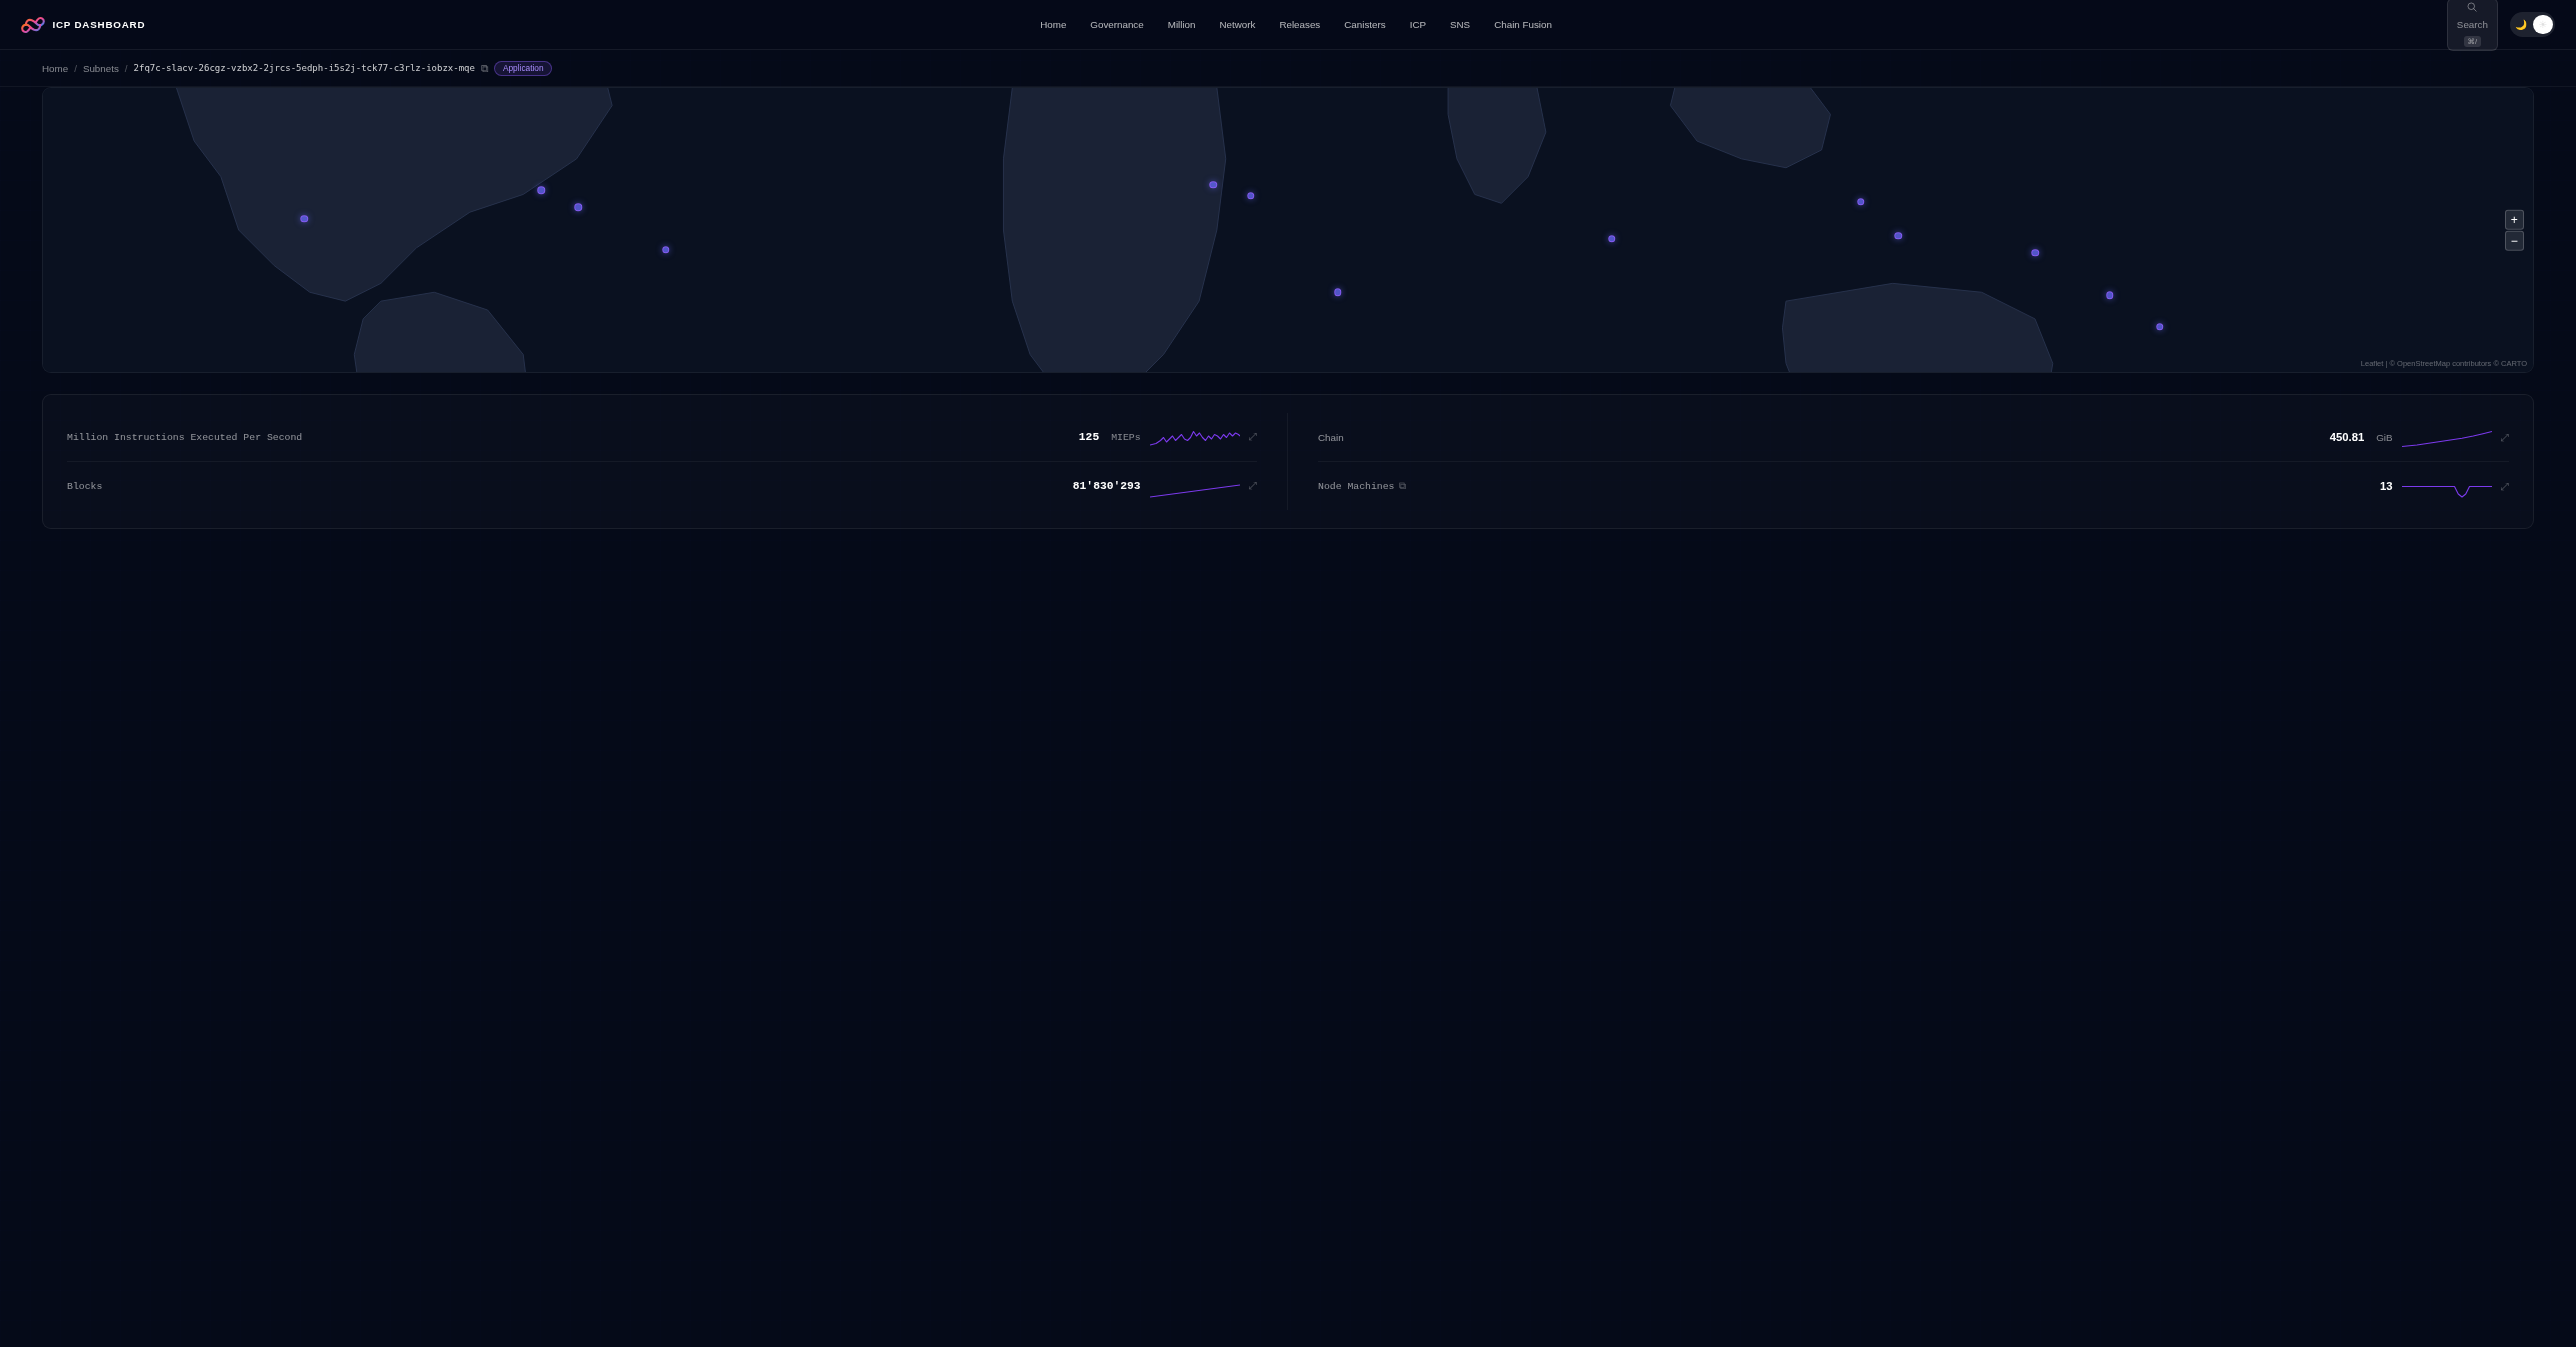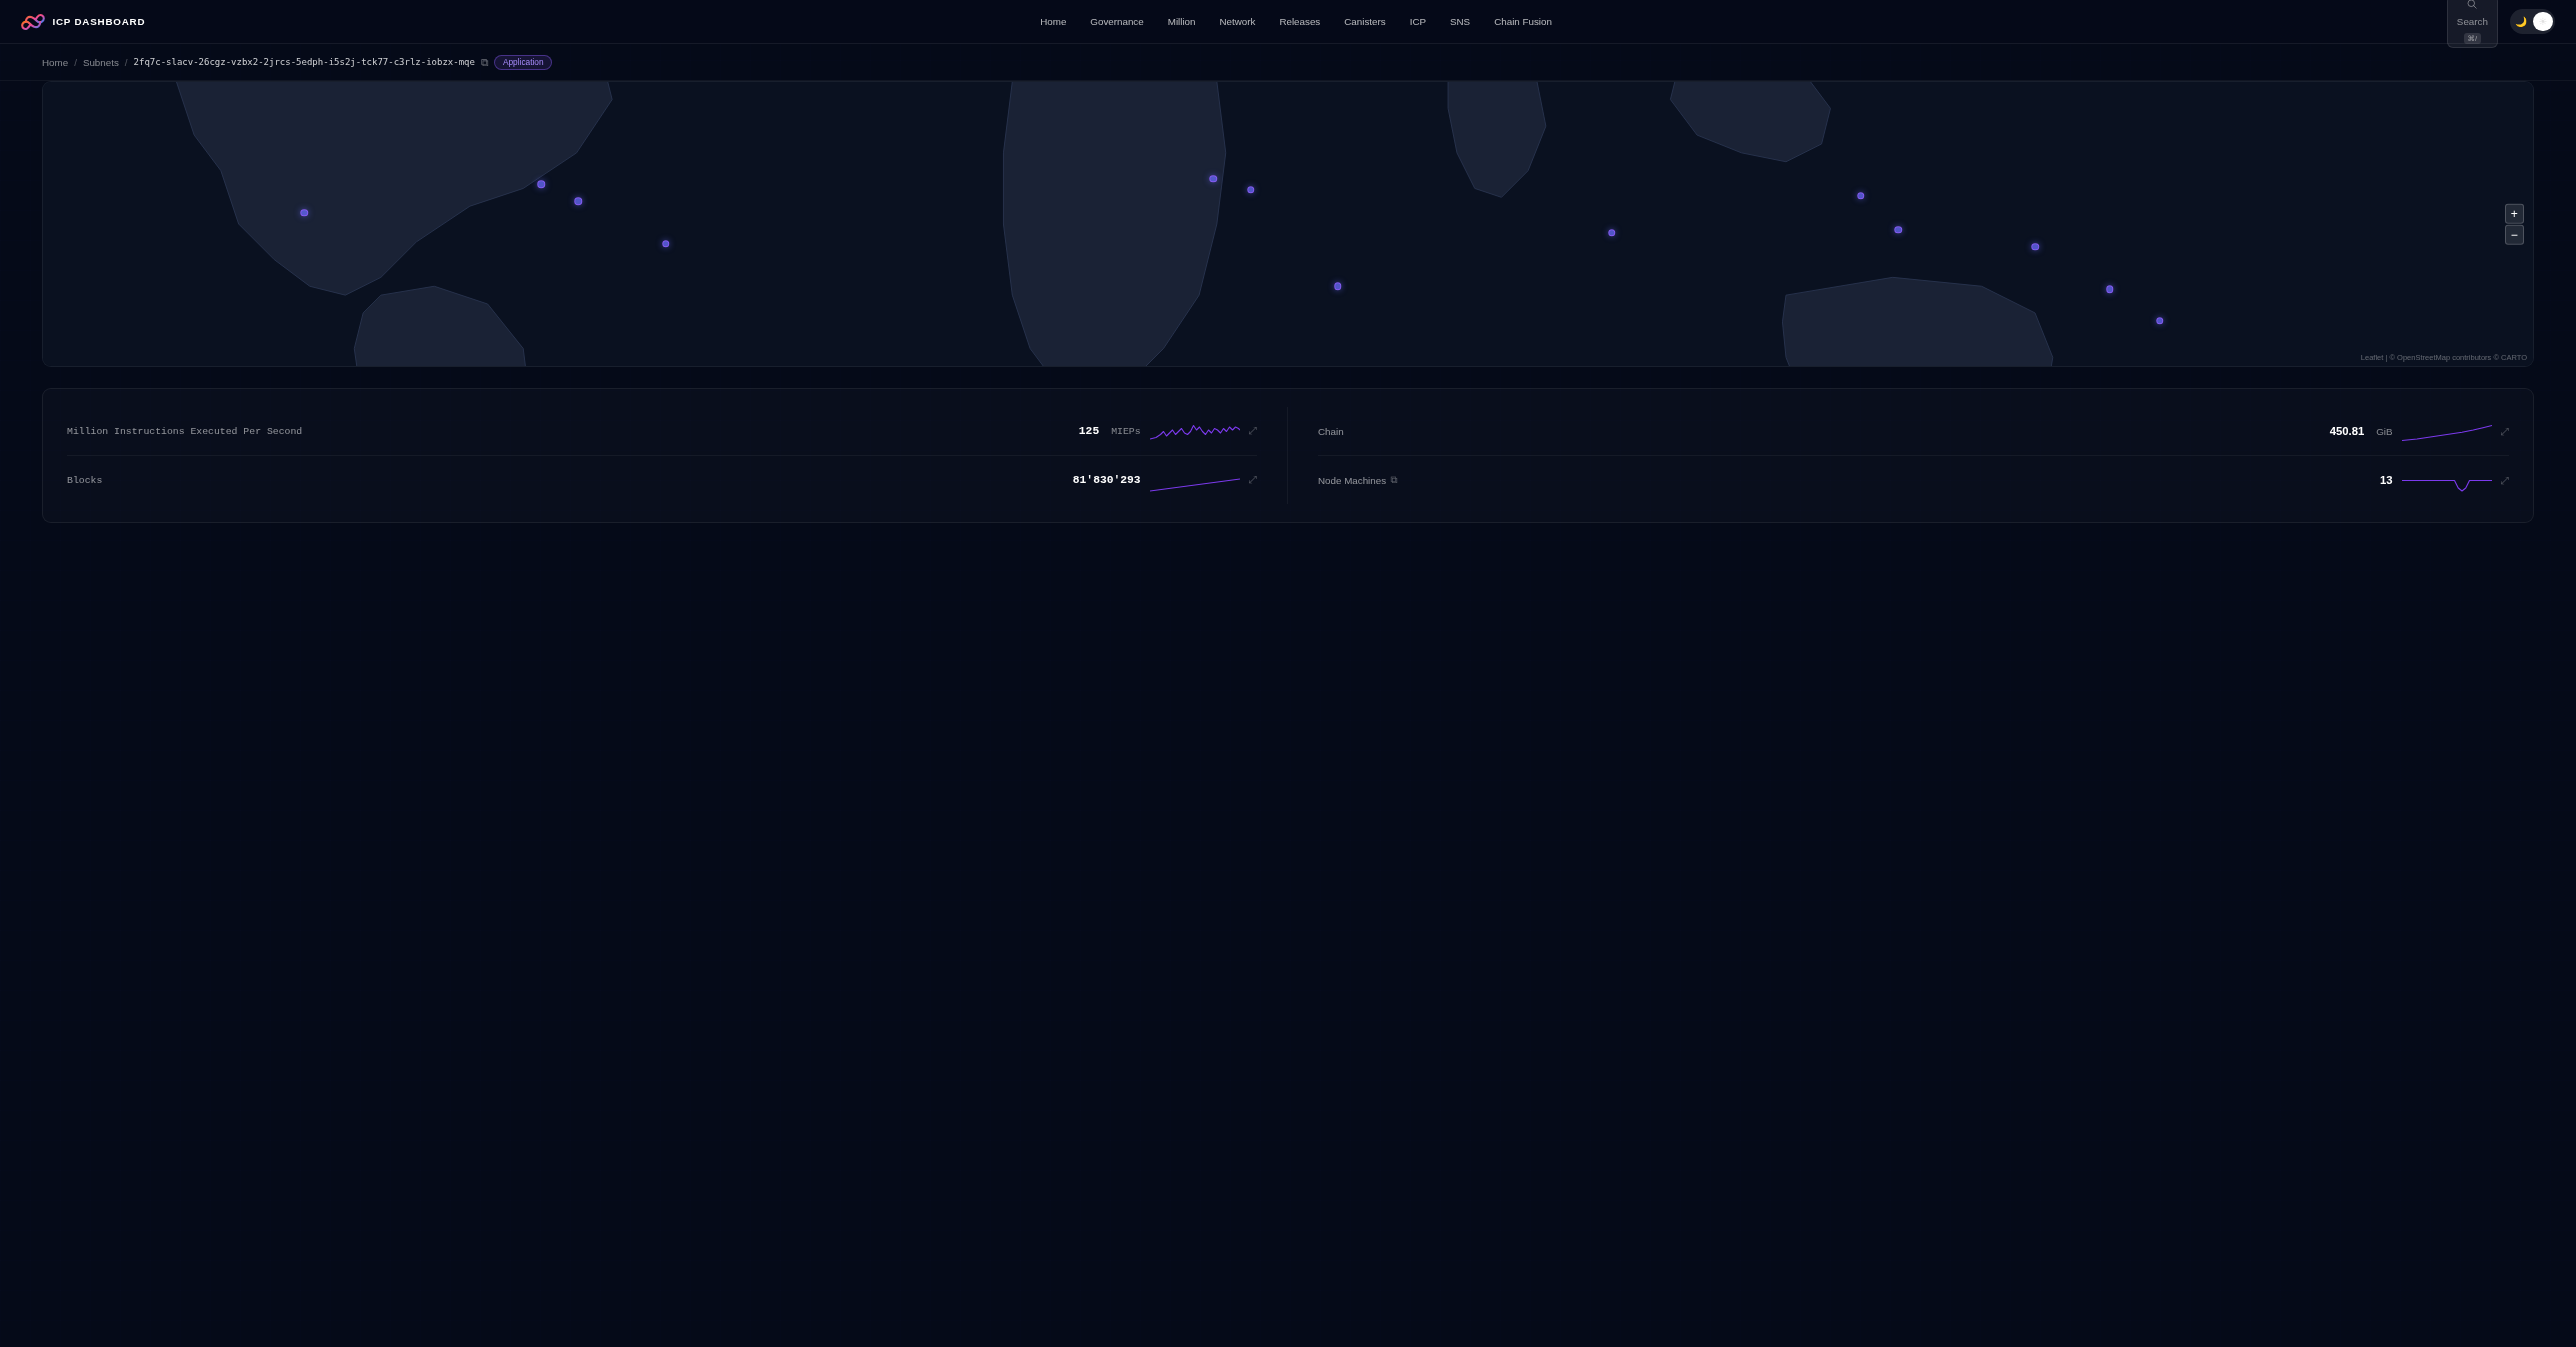--- a/index.html
+++ b/index.html
@@ -10,21 +10,21 @@
       min-height: 100vh;
       overflow-x: hidden;
     }
 
     
     .header {
       display: flex;
       align-items: center;
       justify-content: space-between;
       padding: 0 21px;
-      height: 44px;
+      height: 50px;
       background: rgba(5, 10, 24, 0.95);
       border-bottom: 0.8px solid rgba(255,255,255,0.07);
       position: sticky;
       top: 0;
       z-index: 100;
     }
 
     .logo-area {
       display: flex;
       align-items: center;
@@ -495,21 +495,21 @@
             <span class="metric-unit">GiB</span>
 
             <svg class="sparkline" viewBox="0 0 120 36">
               <polyline points="0,30 20,28 40,25 60,22 80,19 95,16 108,13 120,10" fill="none" stroke="#7c3aed" stroke-width="1.5" stroke-linejoin="round"></polyline>
             </svg>
             <span class="expand-icon">⤢</span>
           </div>
         </div>
 
         <div class="metric-row">
-          <div style="display:flex;align-items:flex-end;gap:4.5px;">
+          <div style="display:flex;align-items:flex-end;gap:4.5px;font-family:Liberation Mono, monospace;">
             <span class="metric-label">Node Machines</span>
             <span style="color:rgba(255,255,255,0.35);font-size:9.8px;">⧉</span>
           </div>
           <div class="metric-value-area">
             <span class="metric-value">13</span>
 
             <svg class="sparkline" viewBox="0 0 120 36">
               <polyline points="0,18 15,18 30,18 45,18 60,18 70,18 75,28 80,32 85,28 90,18 95,18 105,18 115,18 120,18" fill="none" stroke="#7c3aed" stroke-width="1.5" stroke-linejoin="round"></polyline>
             </svg>
             <span class="expand-icon">⤢</span>

